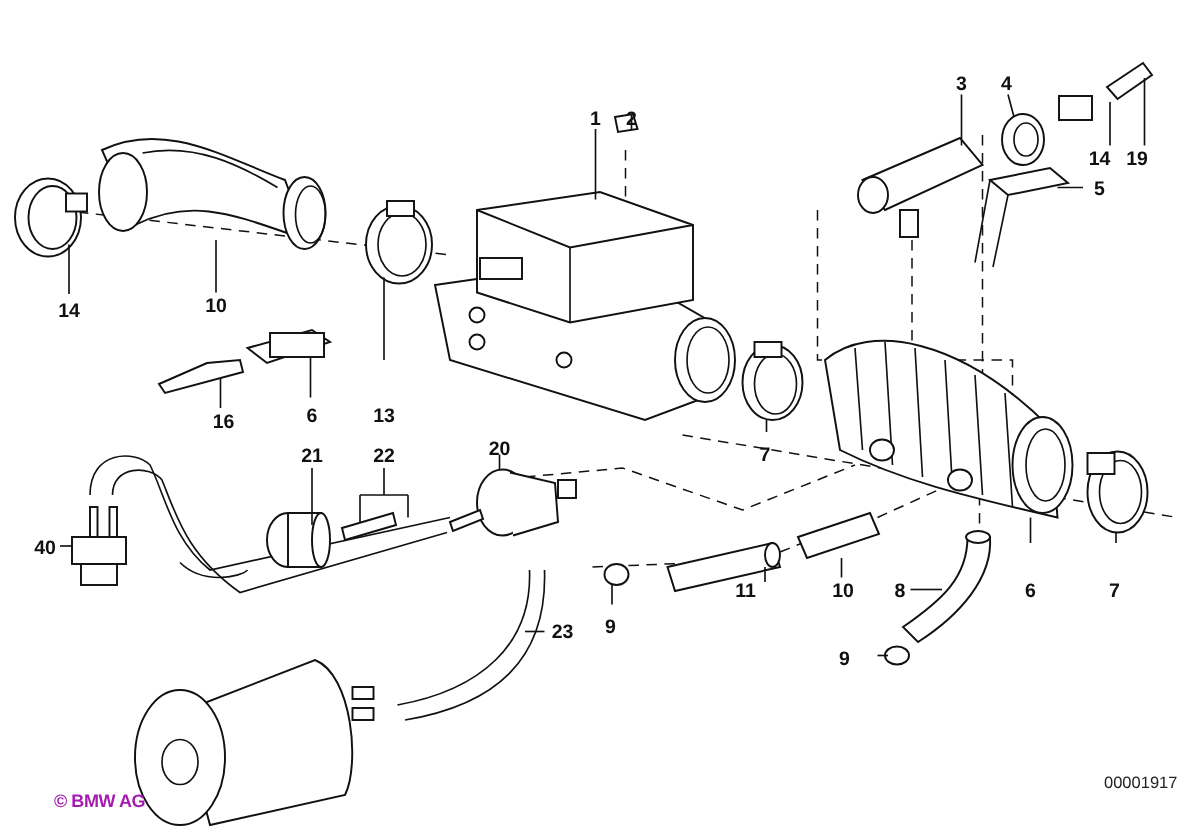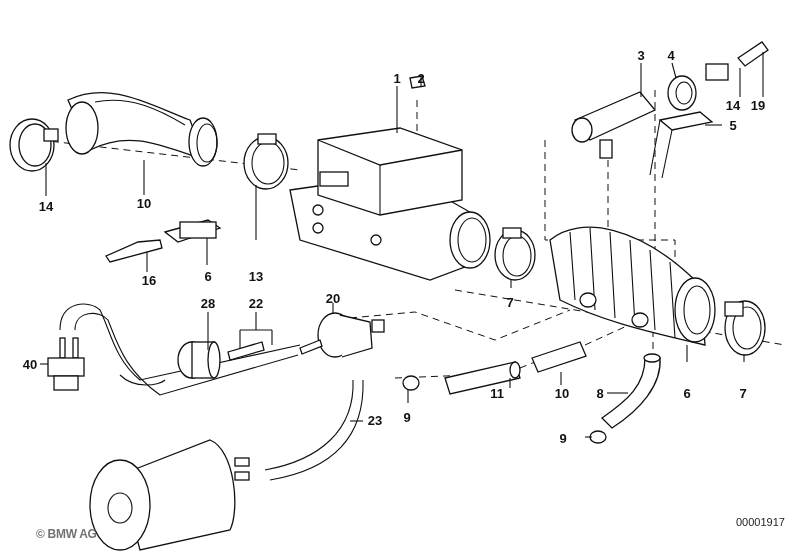--- a/index.html
+++ b/index.html
@@ -1,19 +1,19 @@
 <!DOCTYPE html>
 <html><head>
 <meta charset="utf-8">
 <style>
   html,body{margin:0;padding:0;background:#fff;}
   #stage{position:relative;width:799px;height:559px;overflow:hidden;background:#fff;font-family:"Liberation Sans",sans-serif;}
   svg{position:absolute;left:0;top:0;}
   .lbl{position:absolute;font-family:"Liberation Sans",sans-serif;font-weight:bold;font-size:13px;color:#111;line-height:1;transform:translateX(-50%);white-space:nowrap;}
-  .copy{position:absolute;left:36px;top:527px;font-family:"Liberation Sans",sans-serif;font-weight:bold;font-size:12px;color:#737373;letter-spacing:-0.3px;}
+  .copy{position:absolute;left:36px;top:527px;font-family:"Liberation Sans",sans-serif;font-weight:bold;font-size:12px;color:#a21caf;letter-spacing:-0.3px;}
   .docnum{position:absolute;left:736px;top:516px;font-family:"Liberation Sans",sans-serif;font-size:11px;color:#222;}
   .p{fill:#fff;stroke:#111;stroke-width:1.3;}
   .l{fill:none;stroke:#111;stroke-width:1.1;}
   .d{fill:none;stroke:#111;stroke-width:1;stroke-dasharray:7 5;}
 </style>
 </head>
 <body>
 
 <div id="stage">
 <svg width="799" height="559" viewBox="0 0 799 559">
@@ -218,19 +218,19 @@
 <span class="lbl" style="left:497px;top:387px">11</span>
 <span class="lbl" style="left:144px;top:197px">10</span>
 <span class="lbl" style="left:256px;top:270px">13</span>
 <span class="lbl" style="left:46px;top:200px">14</span>
 <span class="lbl" style="left:208px;top:270px">6</span>
 <span class="lbl" style="left:149px;top:274px">16</span>
 <span class="lbl" style="left:733px;top:99px">14</span>
 <span class="lbl" style="left:758px;top:99px">19</span>
 <span class="lbl" style="left:333px;top:292px">20</span>
 <span class="lbl" style="left:30px;top:358px">40</span>
-<span class="lbl" style="left:208px;top:297px">28</span>
+<span class="lbl" style="left:208px;top:297px">21</span>
 <span class="lbl" style="left:256px;top:297px">22</span>
 <span class="lbl" style="left:375px;top:414px">23</span>
 
 <span class="copy">© BMW AG</span>
 <span class="docnum">00001917</span>
 </div>
 
 </body></html>

